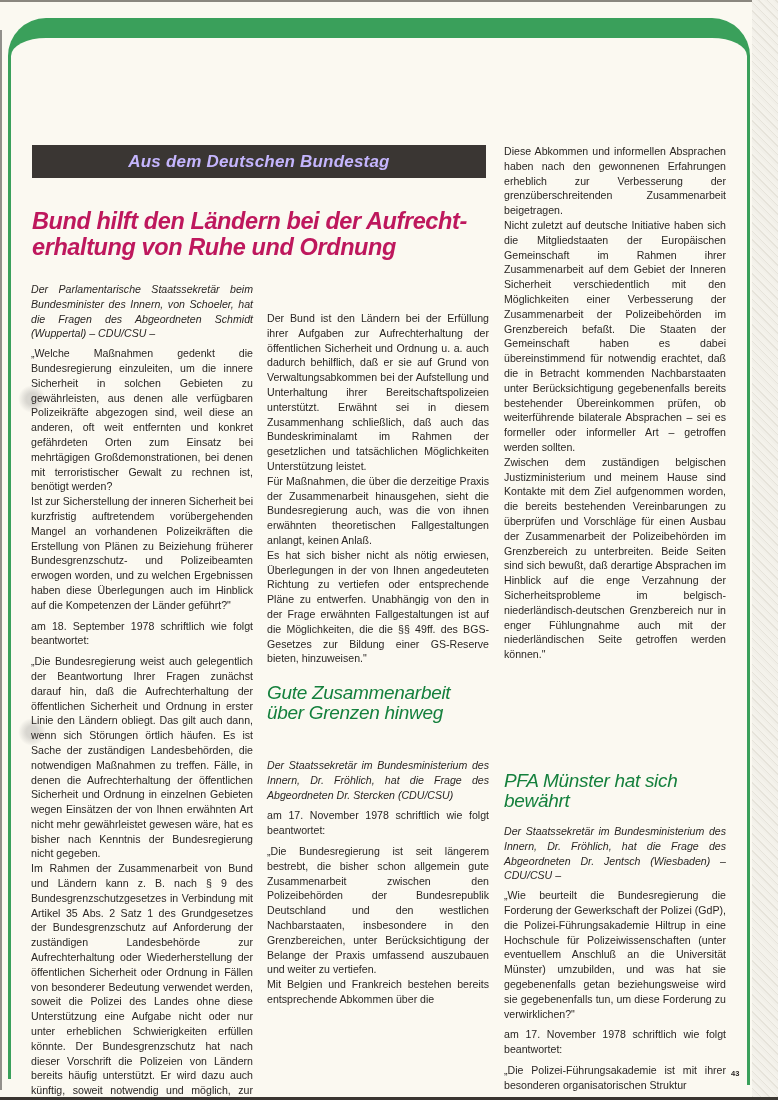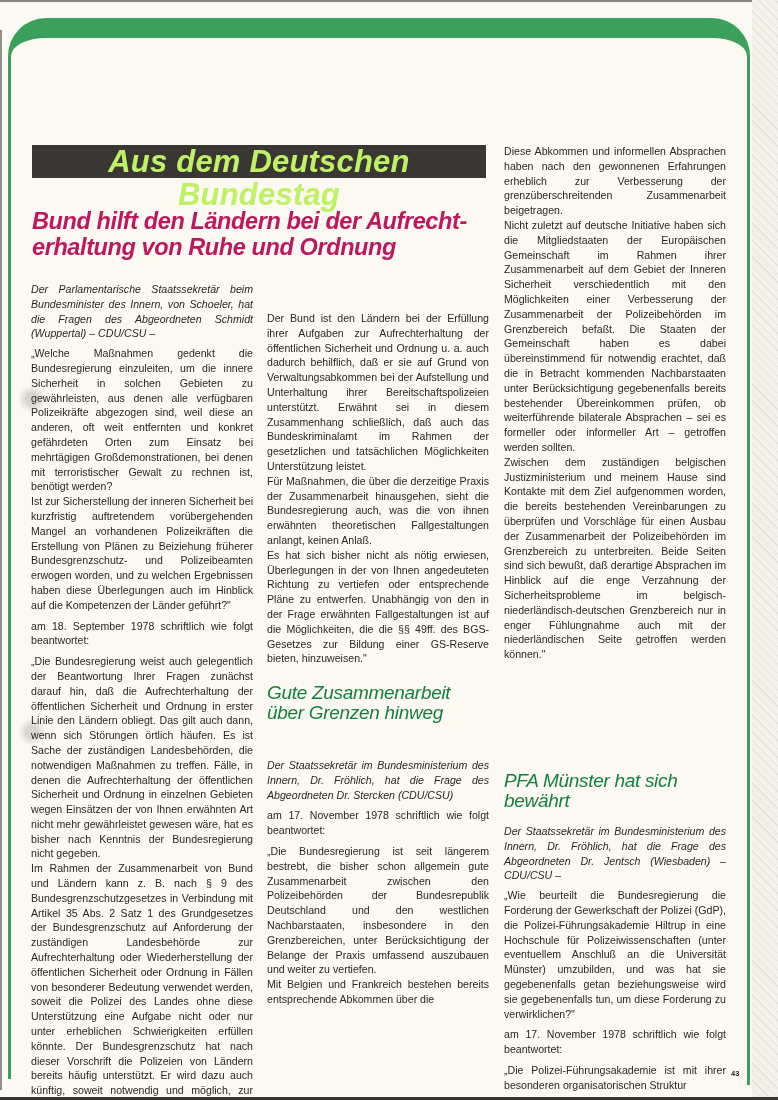--- a/index.html
+++ b/index.html
@@ -23,22 +23,22 @@
     border-radius: 38px 38px 0 0;
     box-sizing: border-box;
   }
   .frame-left { position: absolute; left: 8px; top: 95px; width: 3px; height: 984px; background: #3aa05b; }
   .frame-right { position: absolute; left: 747px; top: 95px; width: 3px; height: 990px; background: #3aa05b; }
   .left-bar { position: absolute; left: 0; top: 30px; width: 2px; height: 1060px; background: #3c3a36; opacity: .55; }
 
   .section-band {
     position: absolute; left: 32px; top: 145px; width: 454px; height: 33px;
     background: #3a3633;
-    color: #bef264; font-weight: bold; font-style: italic;
-    font-size: 31px; line-height: 33px; text-align: center;
+    color: #c4b5fd; font-weight: bold; font-style: italic;
+    font-size: 17px; line-height: 33px; text-align: center;
     letter-spacing: .2px;
   }
   .main-title {
     position: absolute; left: 32px; top: 208px; width: 470px;
     font-weight: bold; font-style: italic; font-size: 23.5px; line-height: 26px;
     color: #be185d; letter-spacing: -.4px;
   }
   .col { position: absolute; font-size: 10.6px; line-height: 14.8px; text-align: justify; }
   .col p { margin: 0; }
   .col .intro { font-style: italic; margin-bottom: 5px; }

